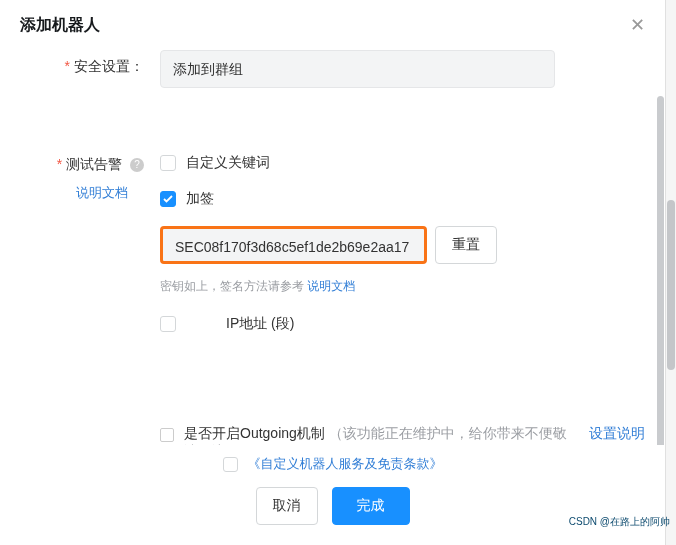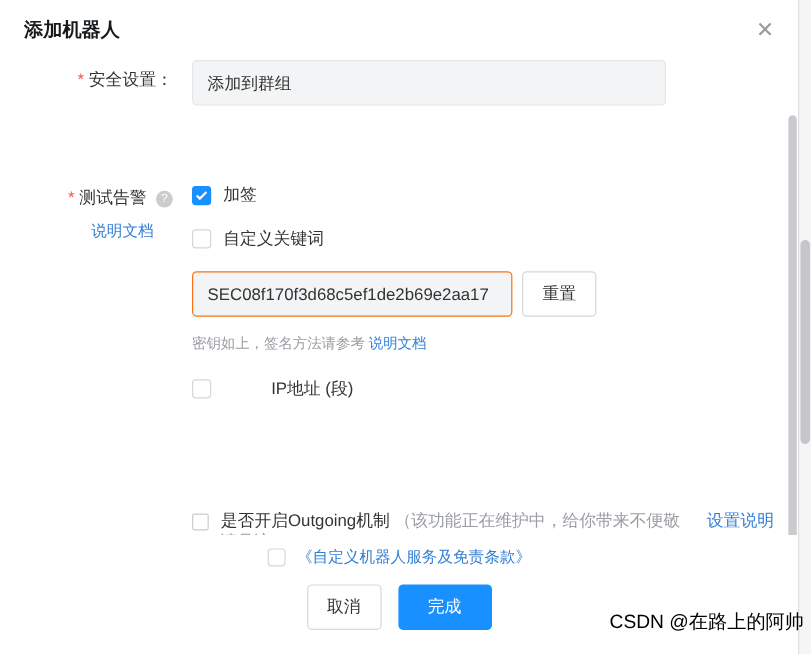--- a/index.html
+++ b/index.html
@@ -119,21 +119,21 @@
 }
 .checkbox.checked svg { display: block; }
 .checkbox svg { display: none; }
 .secret-row {
   display: flex;
   gap: 8px;
   margin-bottom: 14px;
 }
 .secret-input {
   background: #f3f4f5;
-  border: 1px solid #f97316;
+  border: 3px solid #f97316;
   border-radius: 4px;
   height: 38px;
   padding: 0 12px;
   line-height: 36px;
   color: #333;
   width: 267px;
   overflow: hidden;
   white-space: nowrap;
 }
 .btn {
@@ -202,22 +202,22 @@
 .agree-link { color: #317ed6; cursor: pointer; }
 .btn-row {
   display: flex;
   justify-content: center;
   gap: 14px;
 }
 .watermark {
   position: absolute;
   right: 6px;
   bottom: 16px;
-  color: #000000;
-  font-size: 16px;
+  color: #0c4a6e;
+  font-size: 10px;
 }
 .right-rail {
   position: absolute;
   right: 0;
   top: 0;
   width: 11px;
   height: 545px;
   background: #f5f5f5;
   border-left: 1px solid #e0e0e0;
 }
@@ -264,33 +264,33 @@
 
     <div class="form-row">
       <div class="label-col">
         <span class="required">测试告警</span>
         <span class="help-icon">?</span>
         <a class="doc-link">说明文档</a>
       </div>
       <div class="field-col">
 
         <div class="checkbox-item">
+          <span class="checkbox">
+            
+          </span>
+          <span>自定义关键词</span>
+        </div>
+
+        <div class="checkbox-item">
           <span class="checkbox checked">
             <svg width="10" height="8" viewBox="0 0 10 8">
                 <path d="M1 4 L3.5 6.5 L9 1" stroke="#fff" stroke-width="1.8" fill="none"></path>
               </svg>
           </span>
           <span>加签</span>
-        </div>
-
-        <div class="checkbox-item">
-          <span class="checkbox">
-            
-          </span>
-          <span>自定义关键词</span>
         </div>
 
         <div class="secret-row">
           <div class="secret-input">SEC08f170f3d68c5ef1de2b69e2aa17</div>
           <button class="btn">重置</button>
         </div>
 
         <div class="hint">
           <span>密钥如上，签名方法请参考 </span><a>说明文档</a>
         </div>

